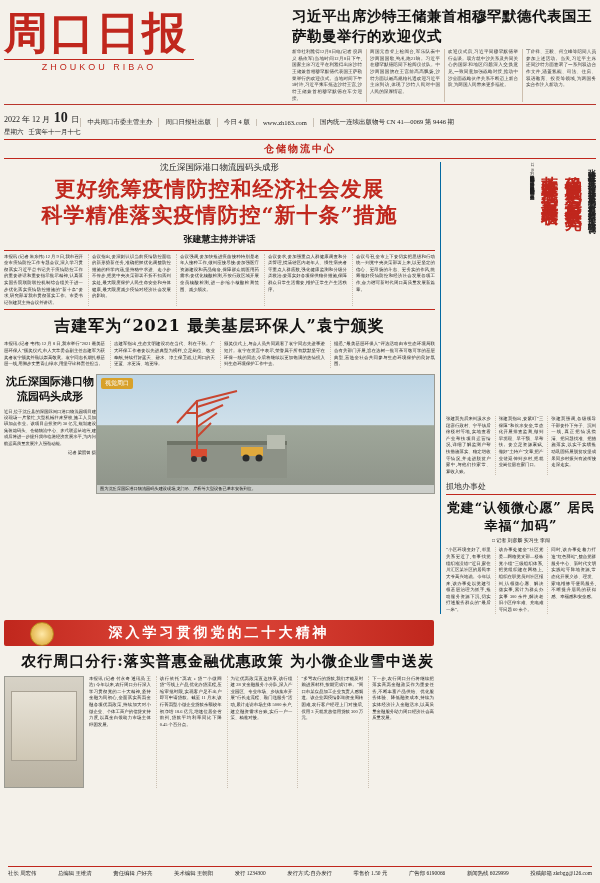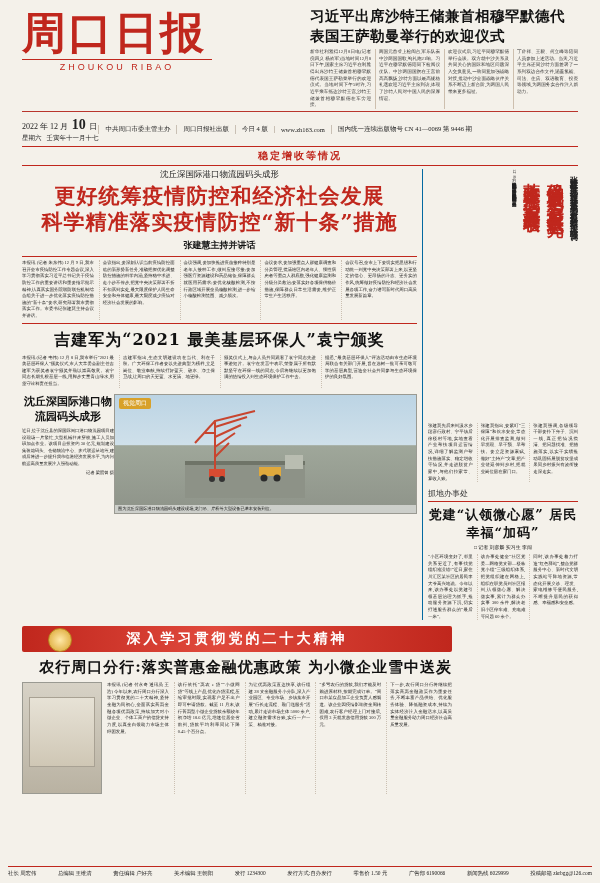--- a/index.html
+++ b/index.html
@@ -8,21 +8,21 @@
     background:#f2efe9;
     font-family:"Liberation Serif", serif;
     color:#111;
     overflow:hidden;
   }
   .page{
     position:relative;
     width:600px;height:883px;
     background:#f4f1ea;
     box-sizing:border-box;
-    padding:6px 22px;
+    padding:6px 4px;
   }
   
   .masthead{
     display:flex;align-items:flex-start;
     border-bottom:1px solid #b9352c;
     padding-bottom:2px;
   }
   .logo-block{width:282px;flex:0 0 282px;}
   .logo-title{
     font-family:"DejaVu Serif", serif;
@@ -283,21 +283,21 @@
         <span>壬寅年十一月十七</span>
       </div>
     </div>
     <div class="cell">中共周口市委主管主办</div>
     <div class="cell">周口日报社出版</div>
     <div class="cell">今日 4 版</div>
     <div class="cell">www.zh163.com</div>
     <div class="cell" style="flex:1">国内统一连续出版物号 CN 41—0069 第 9446 期</div>
   </div>
 
-  <div class="province-bar">稳定增收等情况</div>
+  <div class="province-bar">仓储物流中心</div>
 
   <div class="body-grid">
 
     <div class="col-main">
 
       <div class="kicker">沈丘深国际港口物流园码头成形</div>
       <div class="headline-1">更好统筹疫情防控和经济社会发展</div>
       <div class="headline-1">科学精准落实疫情防控“新十条”措施</div>
       <div class="byline">张建慧主持并讲话</div>
       <div class="rule"></div>

